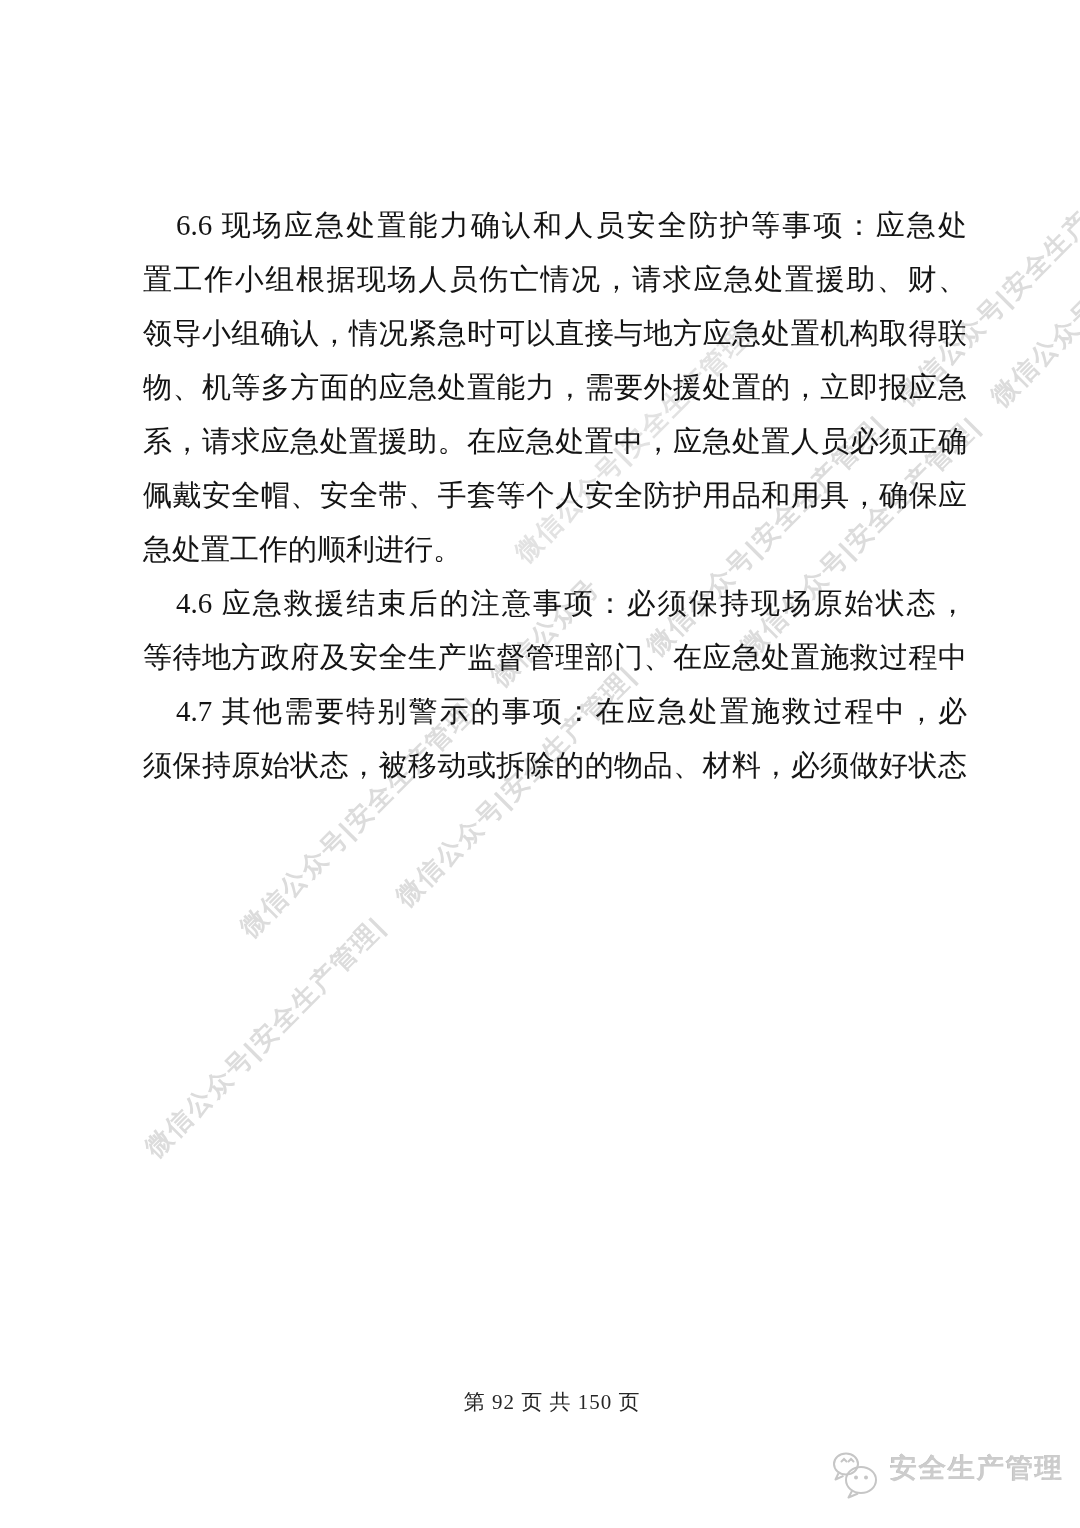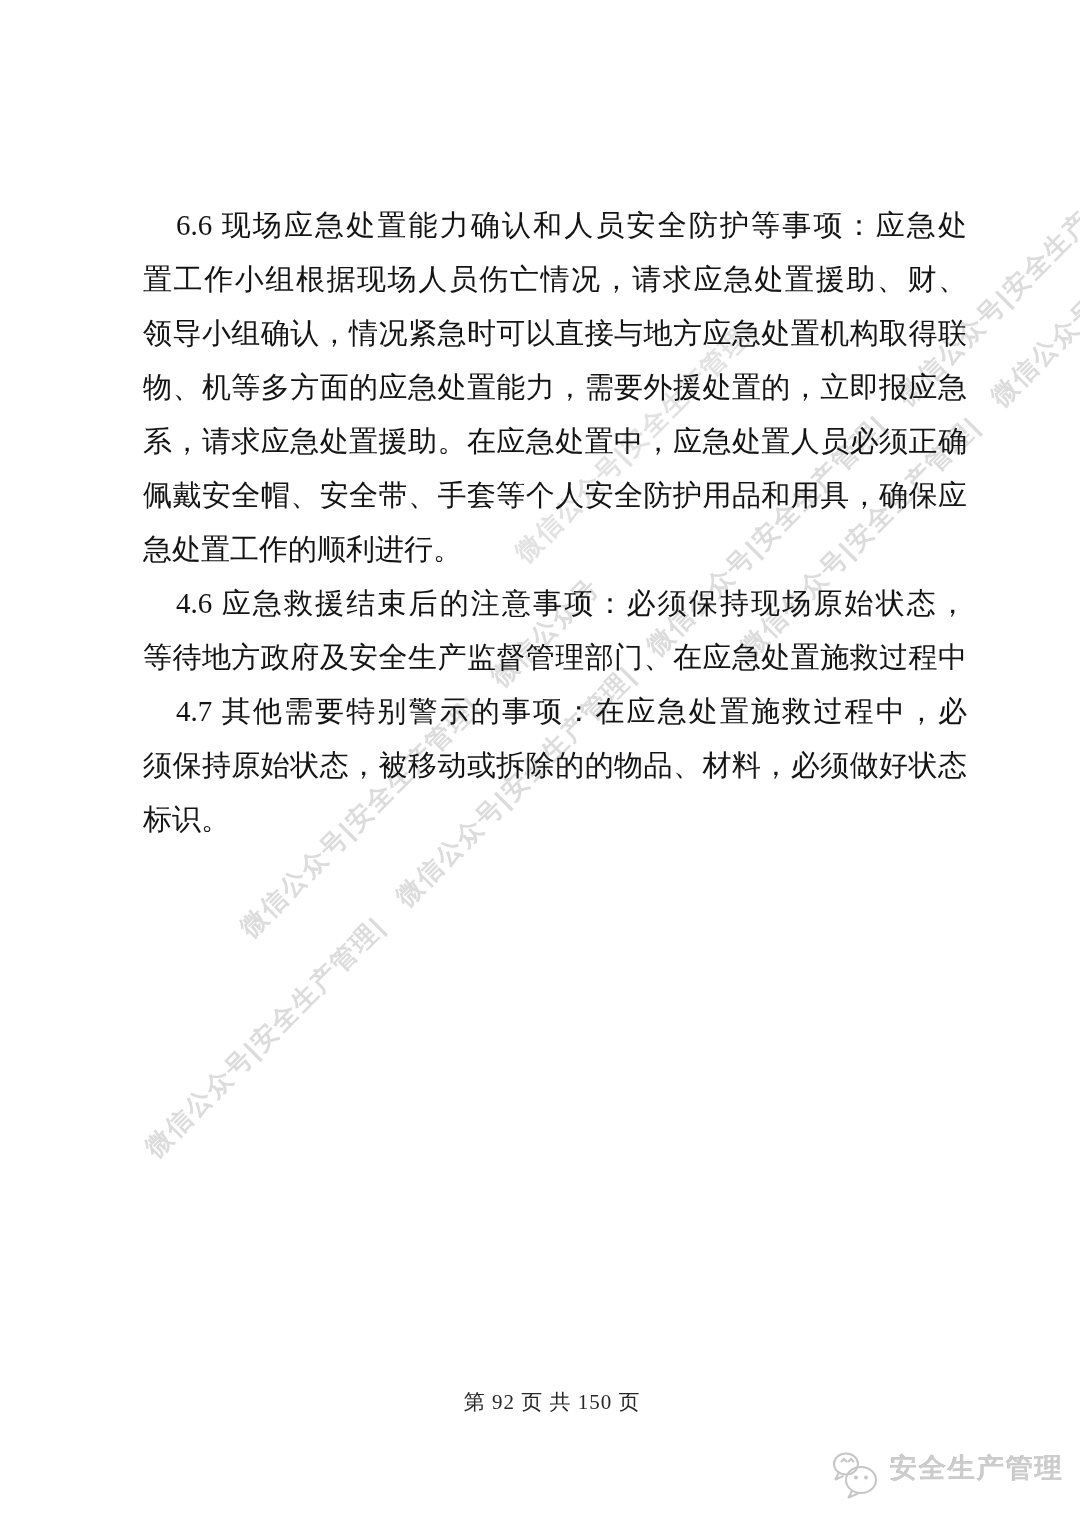--- a/index.html
+++ b/index.html
@@ -66,21 +66,20 @@
       <div class="line fill">置工作小组根据现场人员伤亡情况，请求应急处置援助、财、</div>
       <div class="line fill">领导小组确认，情况紧急时可以直接与地方应急处置机构取得联</div>
       <div class="line fill">物、机等多方面的应急处置能力，需要外援处置的，立即报应急</div>
       <div class="line fill">系，请求应急处置援助。在应急处置中，应急处置人员必须正确</div>
       <div class="line fill">佩戴安全帽、安全带、手套等个人安全防护用品和用具，确保应</div>
       <div class="line">急处置工作的顺利进行。</div>
       <div class="line fill indent">4.6 应急救援结束后的注意事项：必须保持现场原始状态，</div>
       <div class="line fill">等待地方政府及安全生产监督管理部门、在应急处置施救过程中</div>
       <div class="line fill indent">4.7 其他需要特别警示的事项：在应急处置施救过程中，必</div>
       <div class="line fill">须保持原始状态，被移动或拆除的的物品、材料，必须做好状态</div>
-      <div class="line">标识。</div>
     </div>
 
   <div class="page-num">第 92 页 共 150 页</div>
 
   <div class="brand">
     <svg class="brand-icon" width="56" height="54" viewBox="0 0 56 54" aria-hidden="true">
       <g fill="none" stroke="#c6c6c6" stroke-width="2">
         <ellipse cx="18" cy="14" rx="12" ry="10.5"></ellipse>
         <path d="M10.5 23.2 L7.5 29.5 L15.5 25.8" stroke-linejoin="round"></path>
         <ellipse cx="33" cy="30" rx="15" ry="13"></ellipse>

